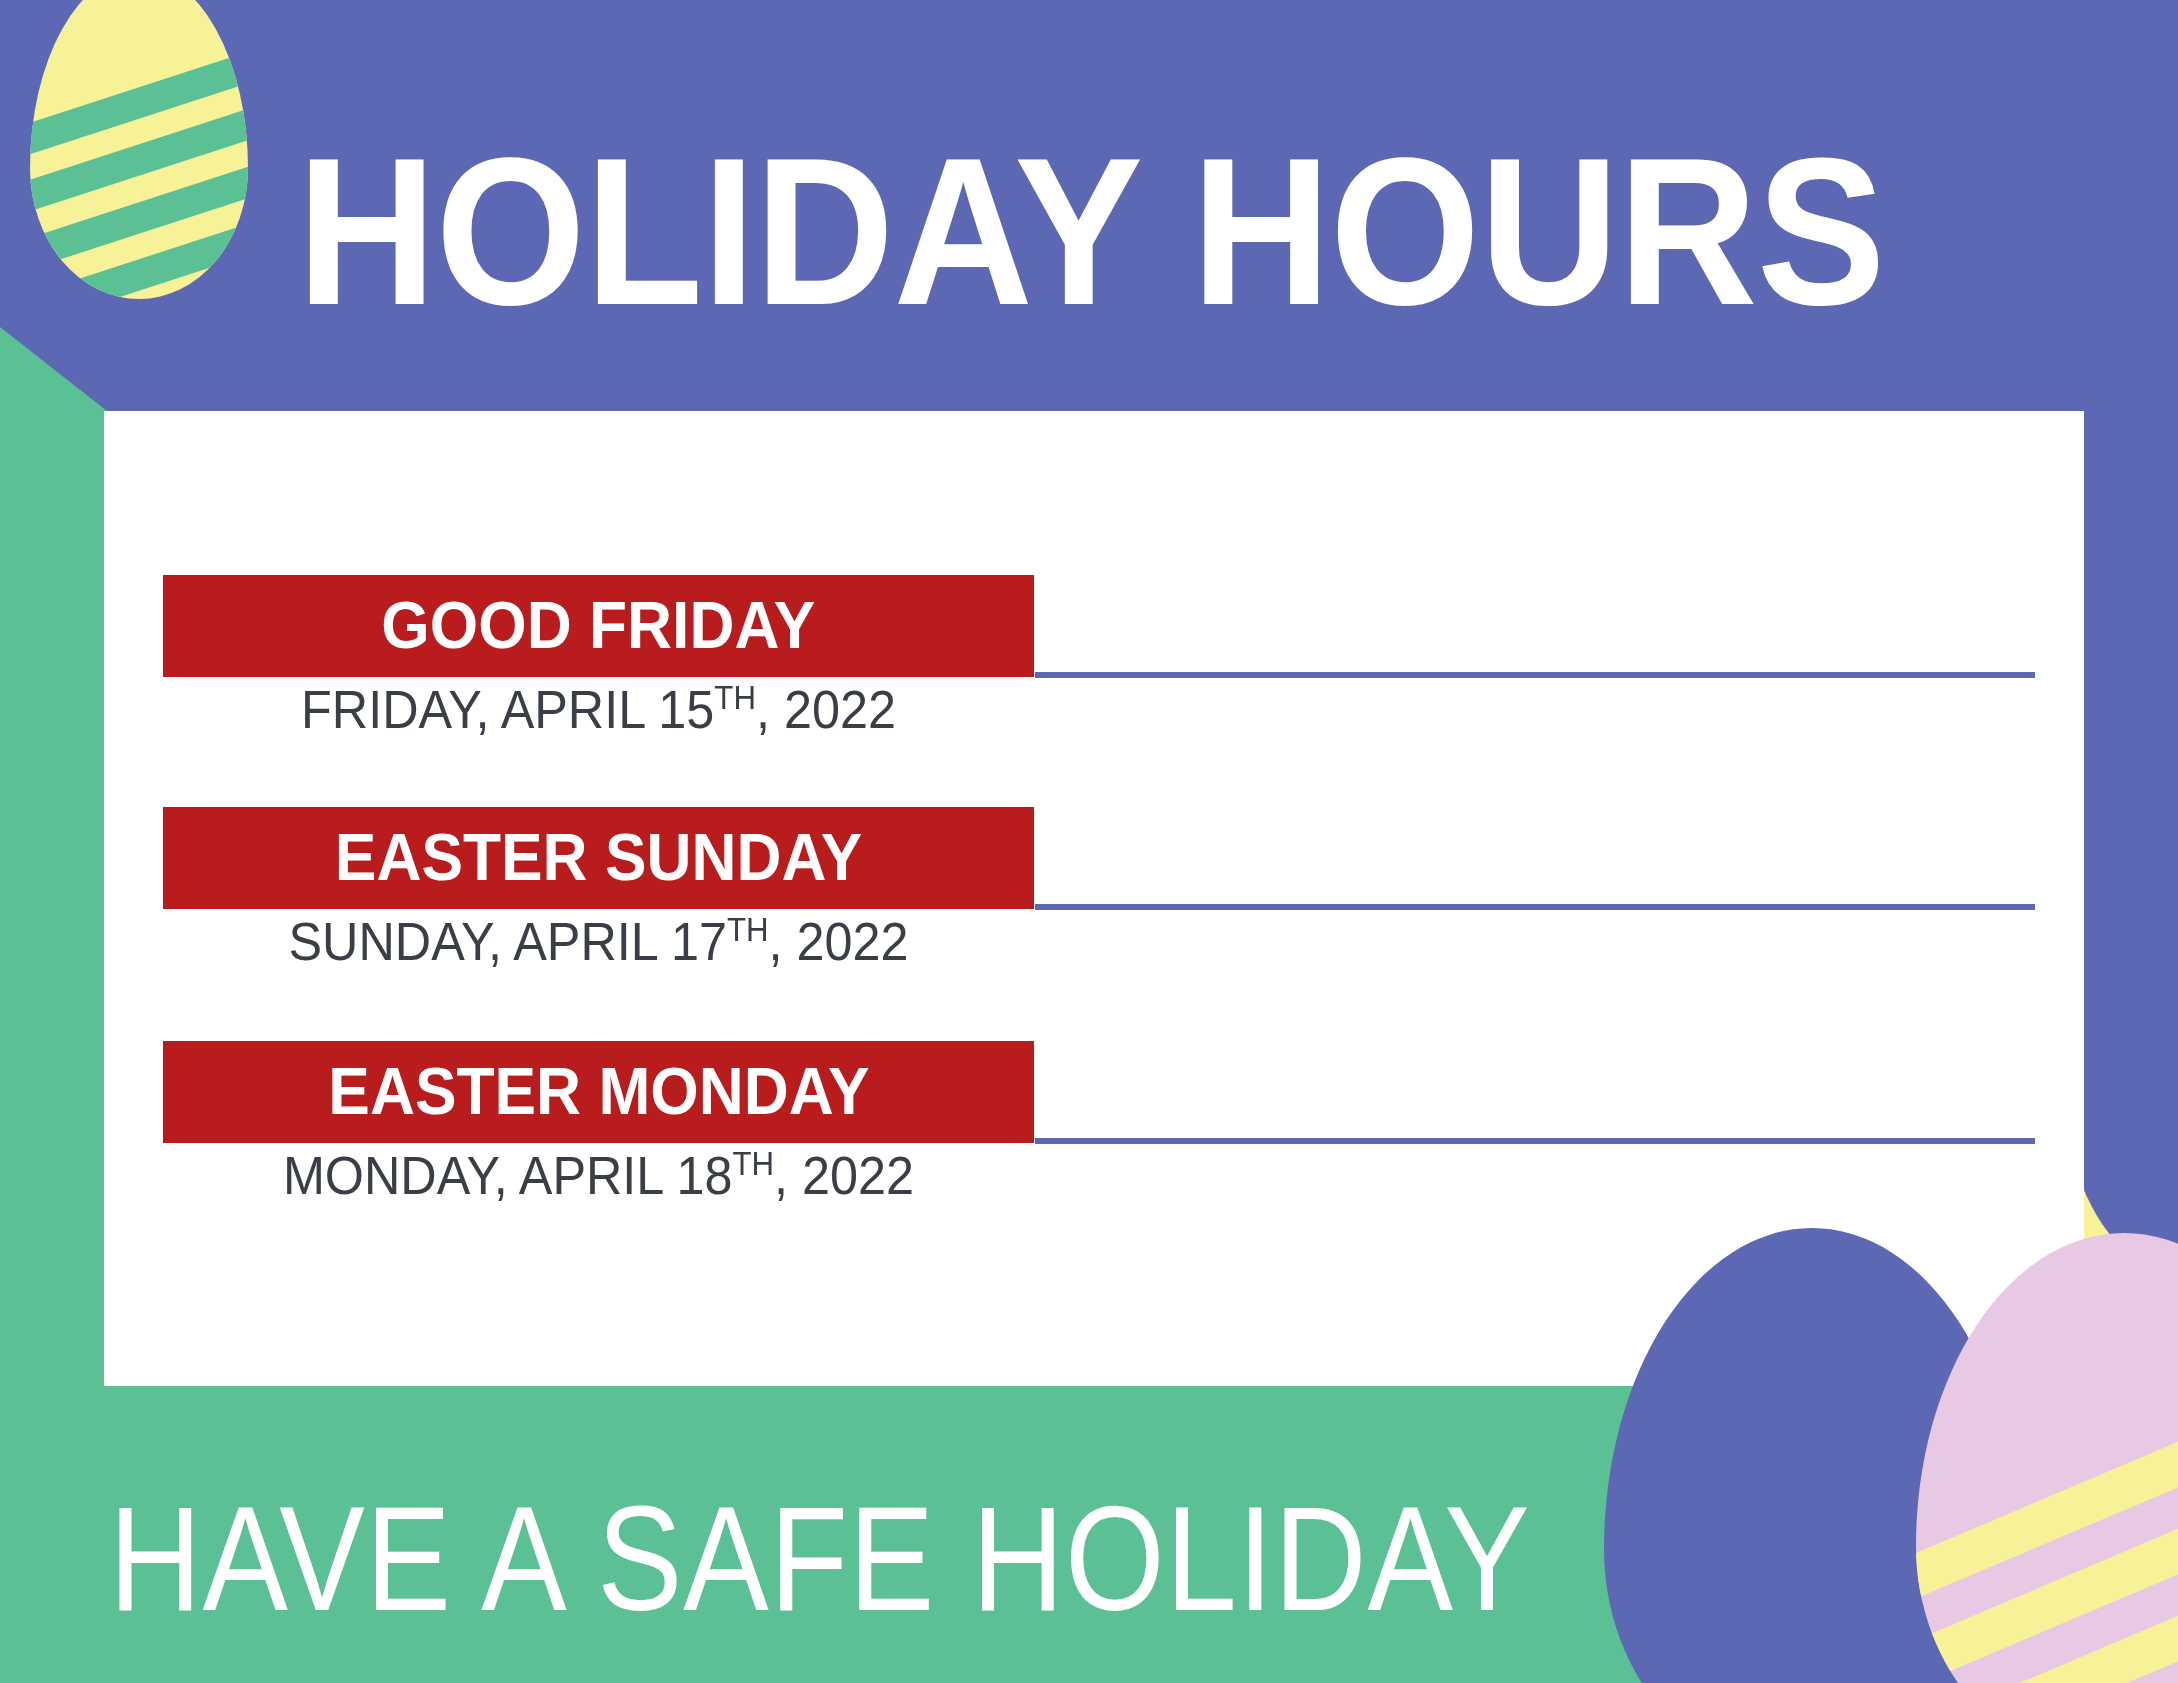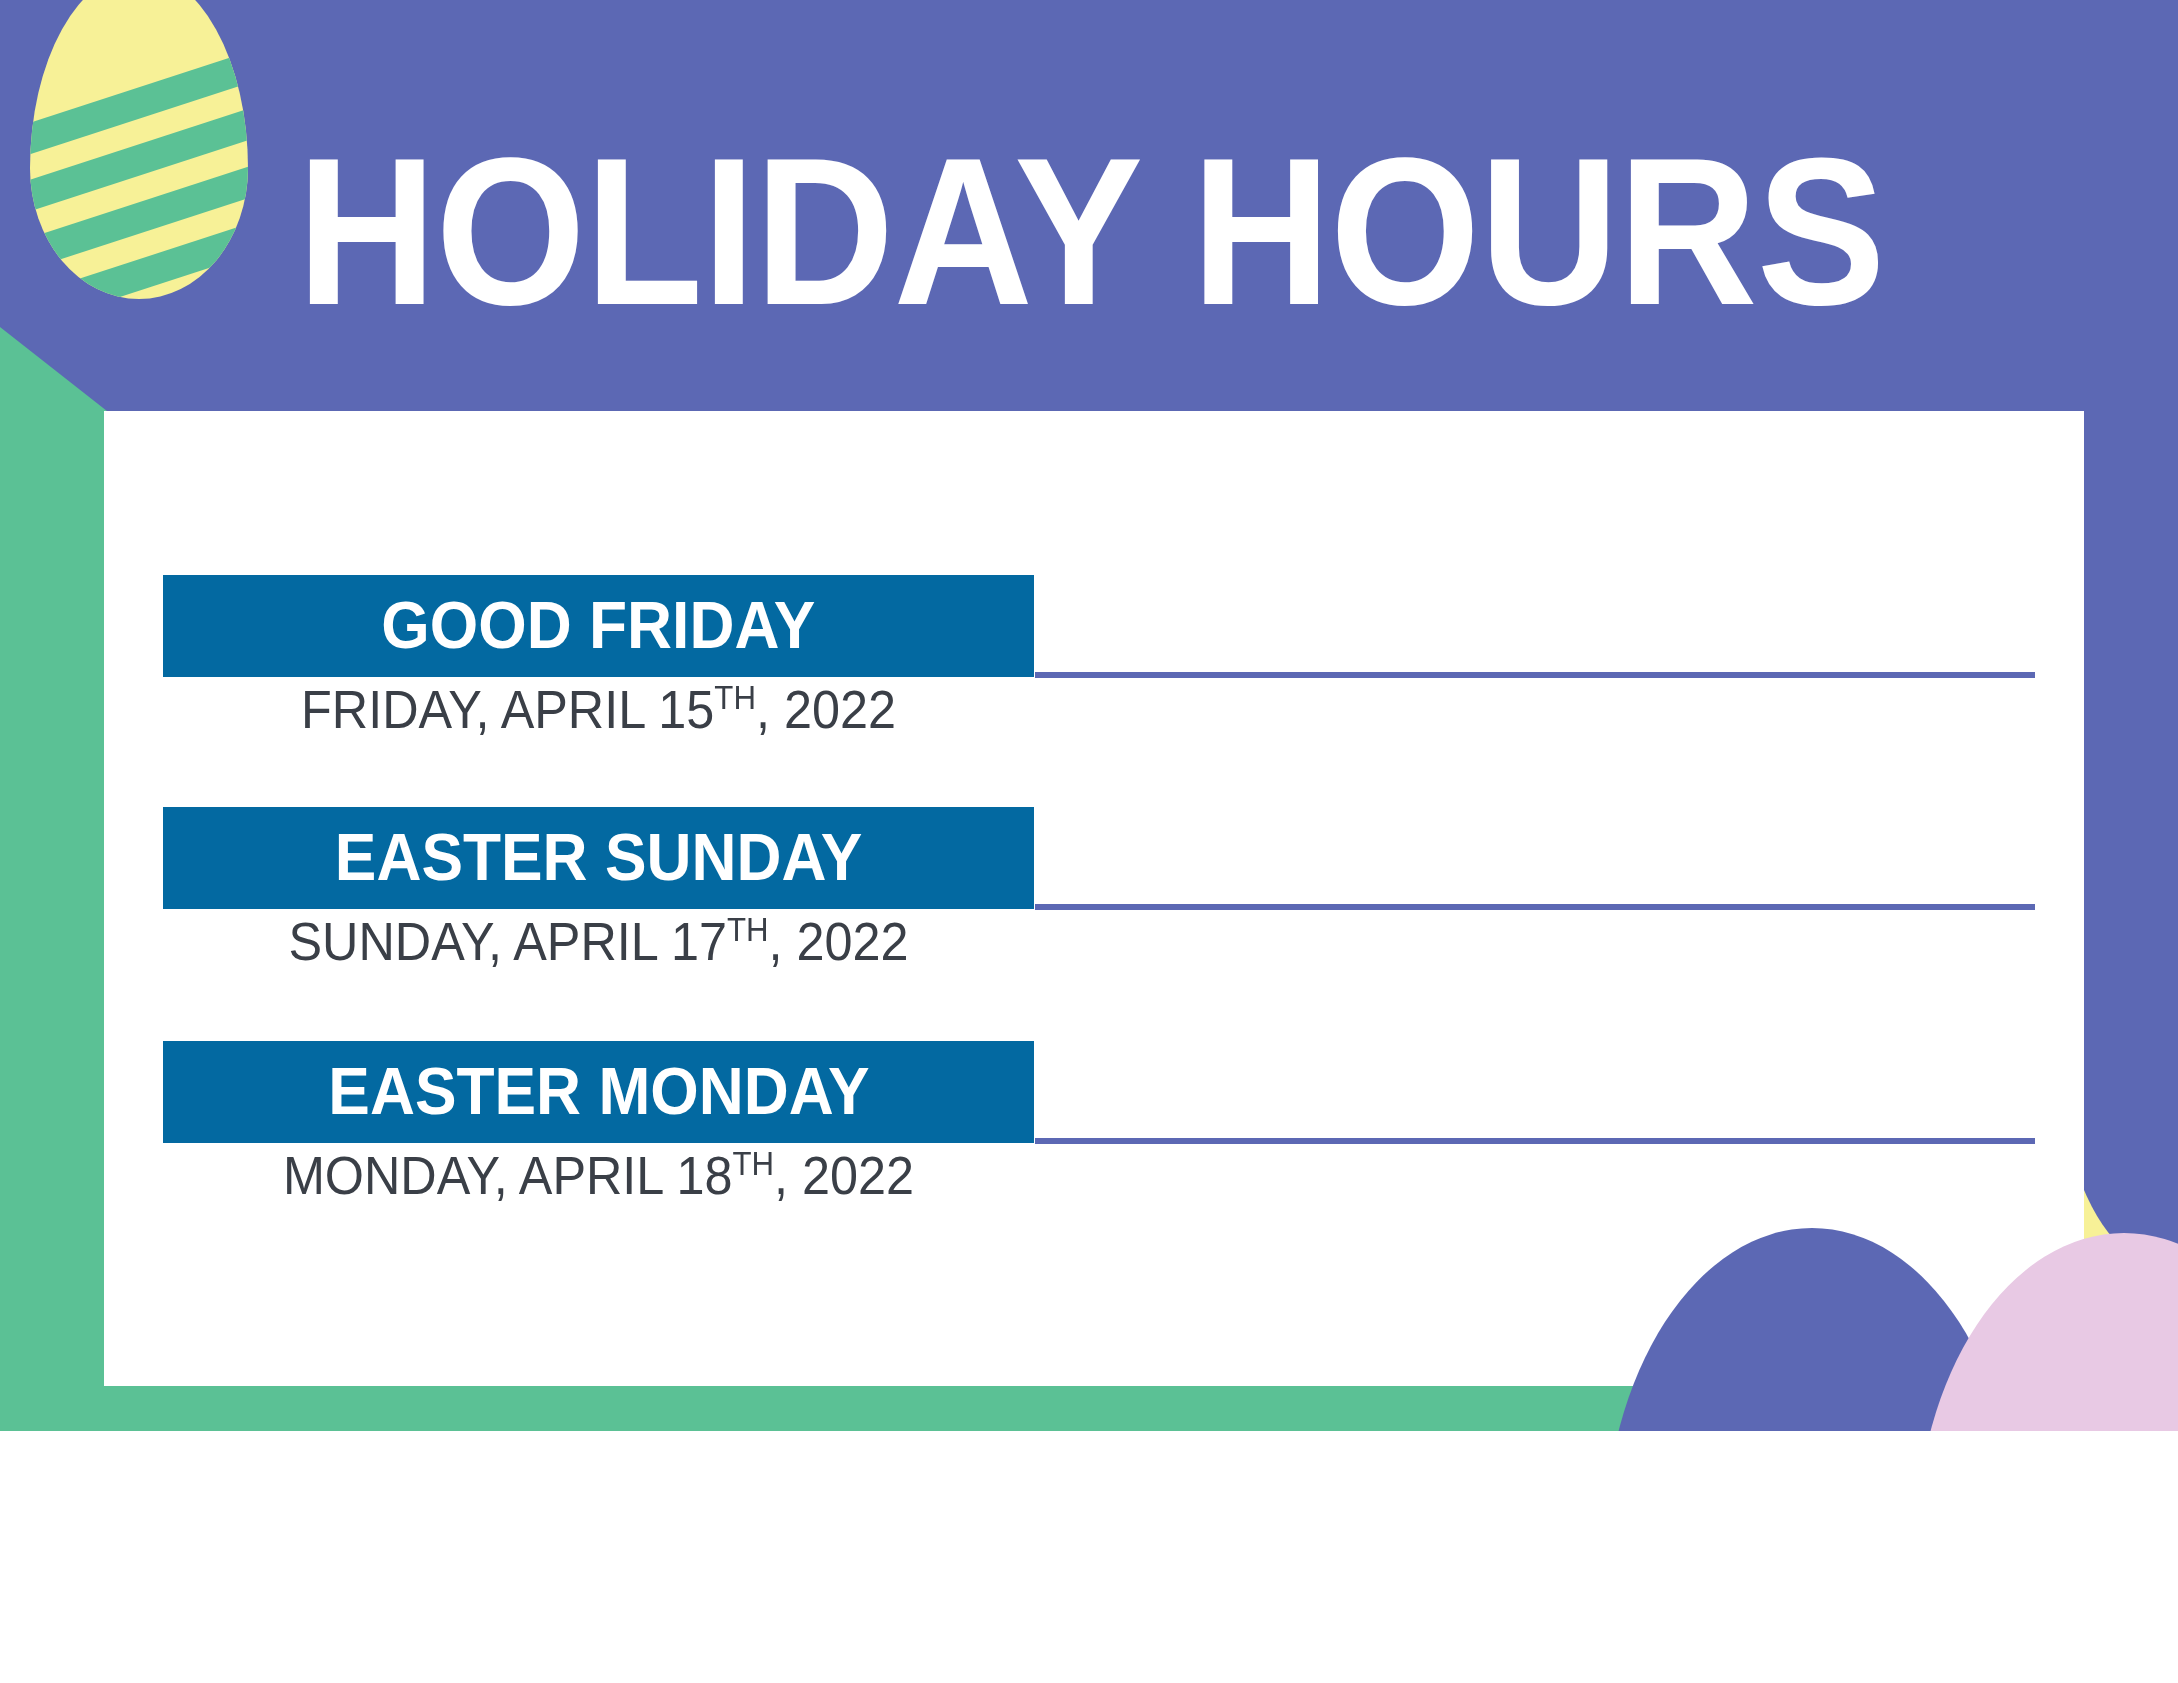--- a/index.html
+++ b/index.html
@@ -3,21 +3,21 @@
 <meta charset="utf-8">
 <style>
   html, body {
     margin: 0;
     padding: 0;
     background: #ffffff;
   }
   #poster {
     position: relative;
     width: 2178px;
-    height: 1431px;
+    height: 1683px;
     overflow: hidden;
     font-family: "Liberation Sans", sans-serif;
     background: #5C68B4;
     text-decoration: underline;
   }
 
   
   .layer {
     position: absolute;
     pointer-events: none;
@@ -186,21 +186,21 @@
   .row-1 { top: 164px; }
   .row-2 { top: 396px; }
   .row-3 { top: 630px; }
 
   .band {
     position: absolute;
     left: 59px;
     top: 0;
     width: 871px;
     height: 102px;
-    background: #0369a1;
+    background: #b91c1c;
     display: flex;
     align-items: center;
     justify-content: center;
     box-sizing: border-box;
     padding-bottom: 4px;
   }
   .band-label {
     color: #ffffff;
     font-family: "Liberation Sans", sans-serif;
     font-weight: bold;

